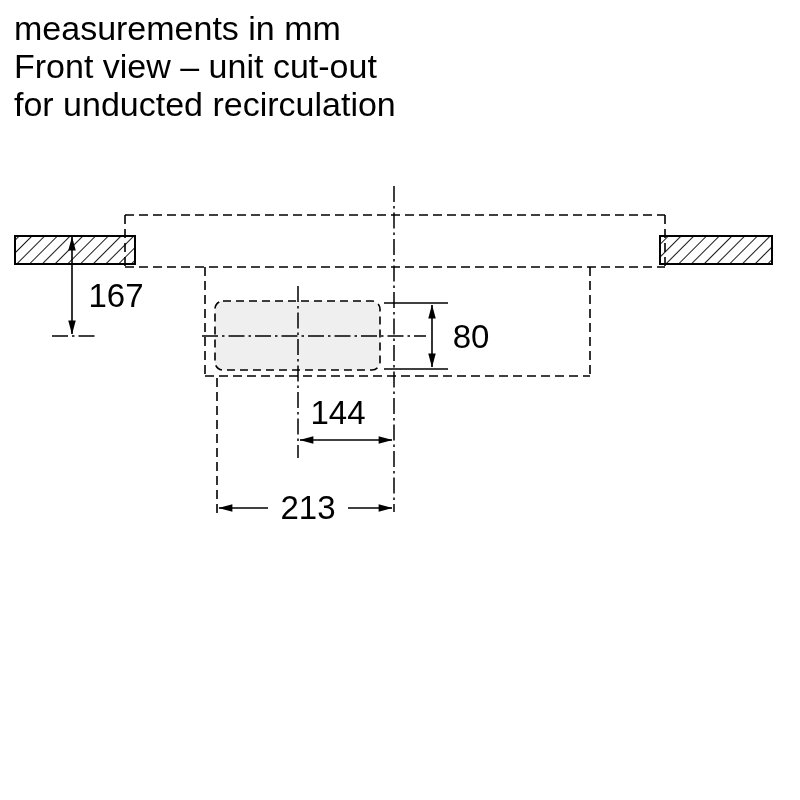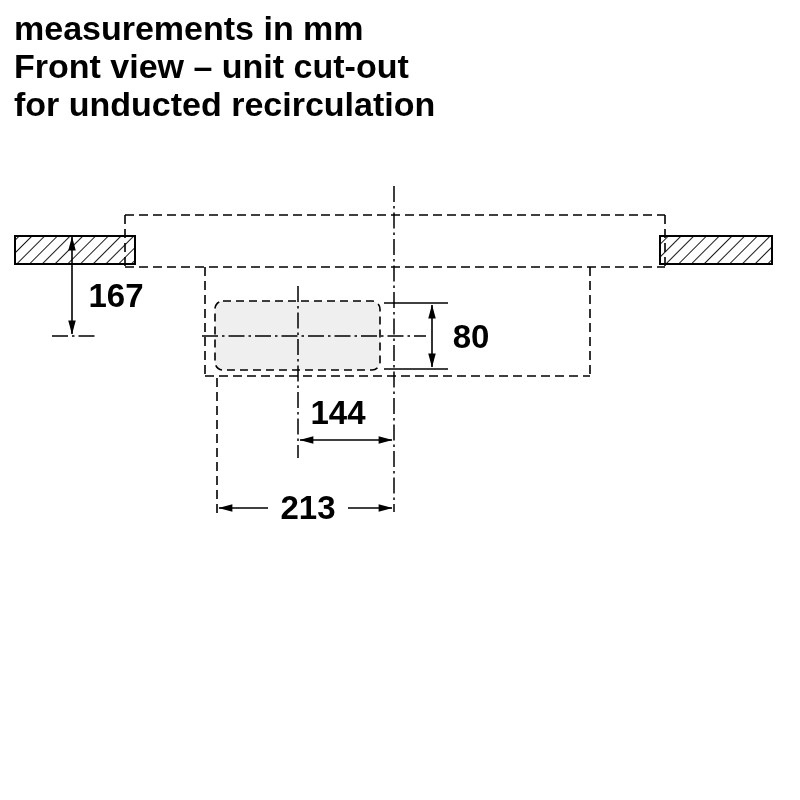--- a/index.html
+++ b/index.html
@@ -6,21 +6,20 @@
     margin: 0;
     padding: 0;
     background: #ffffff;
   }
   .canvas {
     position: relative;
     width: 800px;
     height: 800px;
     background: #ffffff;
     overflow: hidden;
-    font-weight: bold;
   }
   svg { display: block; }
   .title-text {
     font-family: "Liberation Sans", sans-serif;
     font-size: 34px;
     fill: #000000;
   }
   .dim-label {
     font-family: "Liberation Sans", sans-serif;
     font-size: 33px;

